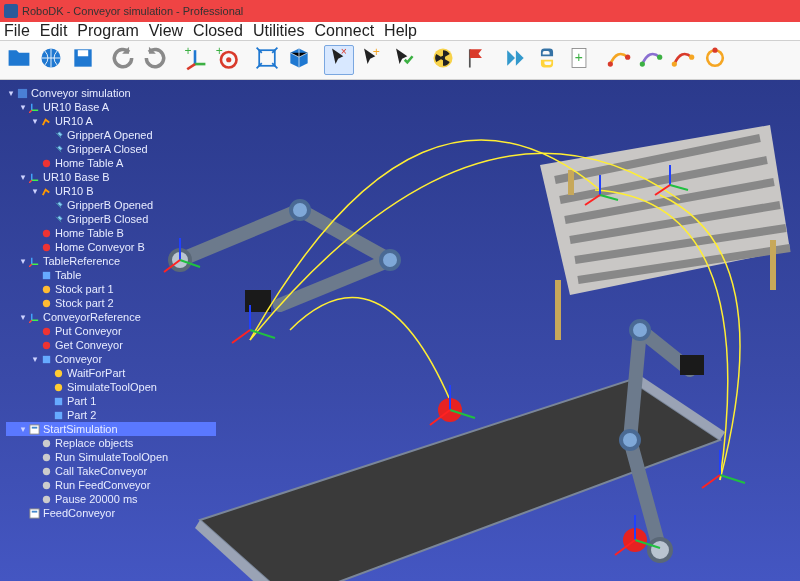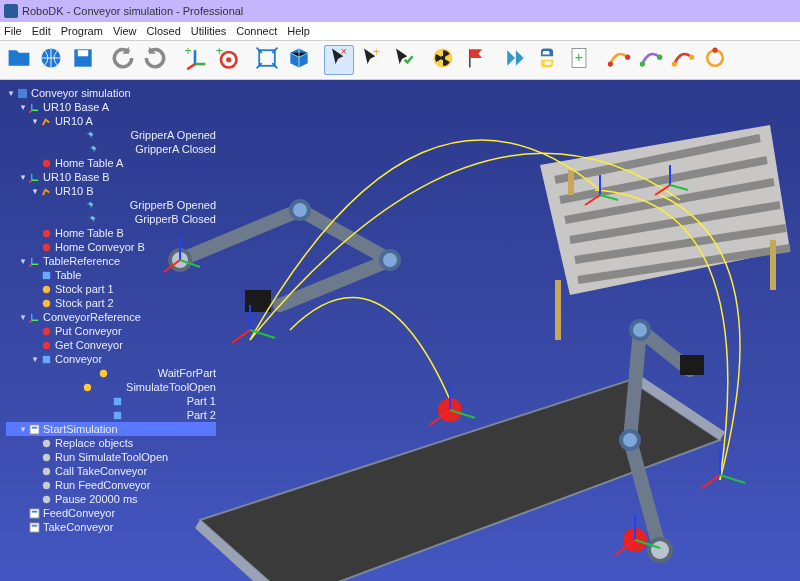--- a/index.html
+++ b/index.html
@@ -1,31 +1,31 @@
 <!DOCTYPE html>
 <html><head>
 <meta charset="utf-8">
 <style>
   * { box-sizing: border-box; margin: 0; padding: 0; font-family: "Segoe UI", Tahoma, sans-serif; }
   body { width: 800px; height: 581px; overflow: hidden; background: #fff; position: relative; }
-  .titlebar { height: 22px; background: #c4b5fd; display: flex; align-items: center; padding: 0 4px; font-size: 11px; color: #333; }
+  .titlebar { height: 22px; background: #ef4444; display: flex; align-items: center; padding: 0 4px; font-size: 11px; color: #333; }
   .titlebar .icon { width: 14px; height: 14px; background: #2a5a9a; margin-right: 4px; border-radius: 2px; }
-  .menubar { height: 18px; display: flex; align-items: center; padding: 0 4px; gap: 10px; font-size: 11px; color: #222; }
+  .menubar { height: 18px; display: flex; align-items: center; padding: 0 4px; gap: 10px; font-size: 16px; color: #222; }
   .menubar span { cursor: default; }
   .toolbar { height: 40px; background: #f8f8f8; border-top: 1px solid #d0d0d0; border-bottom: 1px solid #d0d0d0; display: flex; align-items: center; padding: 0 4px; gap: 2px; }
   .tbtn { width: 30px; height: 30px; display:flex; align-items:center; justify-content:center; border-radius:2px; }
   .tbtn.sel { background:#d8e8ff; border:1px solid #7aa7e0;}
   .divider { width:6px; }
   .viewport { position: absolute; top: 80px; left: 0; right: 0; bottom: 0; background: linear-gradient(180deg,#2b3a8c 0%,#3a4aa8 60%,#4456c2 100%); overflow:hidden; }
   .tree { position: absolute; top: 6px; left: 6px; width: 210px; font-size: 11px; color: #e8ecff; line-height: 14px; }
   .tree .row { display:flex; align-items:center; height:14px; white-space:nowrap; }
   .tree .row .exp { width:10px; text-align:center; color:#cdd3ff; font-size:9px; }
   .tree .row .ic { width:12px; height:12px; margin-right:3px; display:inline-flex; align-items:center; justify-content:center; }
   .tree .row.sel { background:#5a78ff; }
-  .ind1 { padding-left: 12px;} .ind2{padding-left:24px;} .ind3{padding-left:36px;justify-content:space-between;}
+  .ind1 { padding-left: 12px;} .ind2{padding-left:24px;} .ind3{padding-left:36px;}
   .scene { position:absolute; inset:0; }
 </style>
 </head>
 <body>
 
 <div class="titlebar">
   <span class="icon"></span>
   <span>RoboDK - Conveyor simulation - Professional</span>
 </div>
 
@@ -557,24 +557,14 @@
       <div class="row ind1">
         <span class="exp"></span>
         <span class="ic">
           <svg width="11" height="11" viewBox="0 0 12 12">
             <rect x="1" y="1" width="10" height="10" fill="#fff" stroke="#888"></rect>
             <rect x="3" y="3" width="6" height="2" fill="#48c"></rect>
           </svg>
         </span>
         <span>FeedConveyor</span>
       </div>
-      <div class="row ind1">
-        <span class="exp"></span>
-        <span class="ic">
-          <svg width="11" height="11" viewBox="0 0 12 12">
-            <rect x="1" y="1" width="10" height="10" fill="#fff" stroke="#888"></rect>
-            <rect x="3" y="3" width="6" height="2" fill="#48c"></rect>
-          </svg>
-        </span>
-        <span>TakeConveyor</span>
-      </div>
     </div>
 </div>
 
 </body></html>

